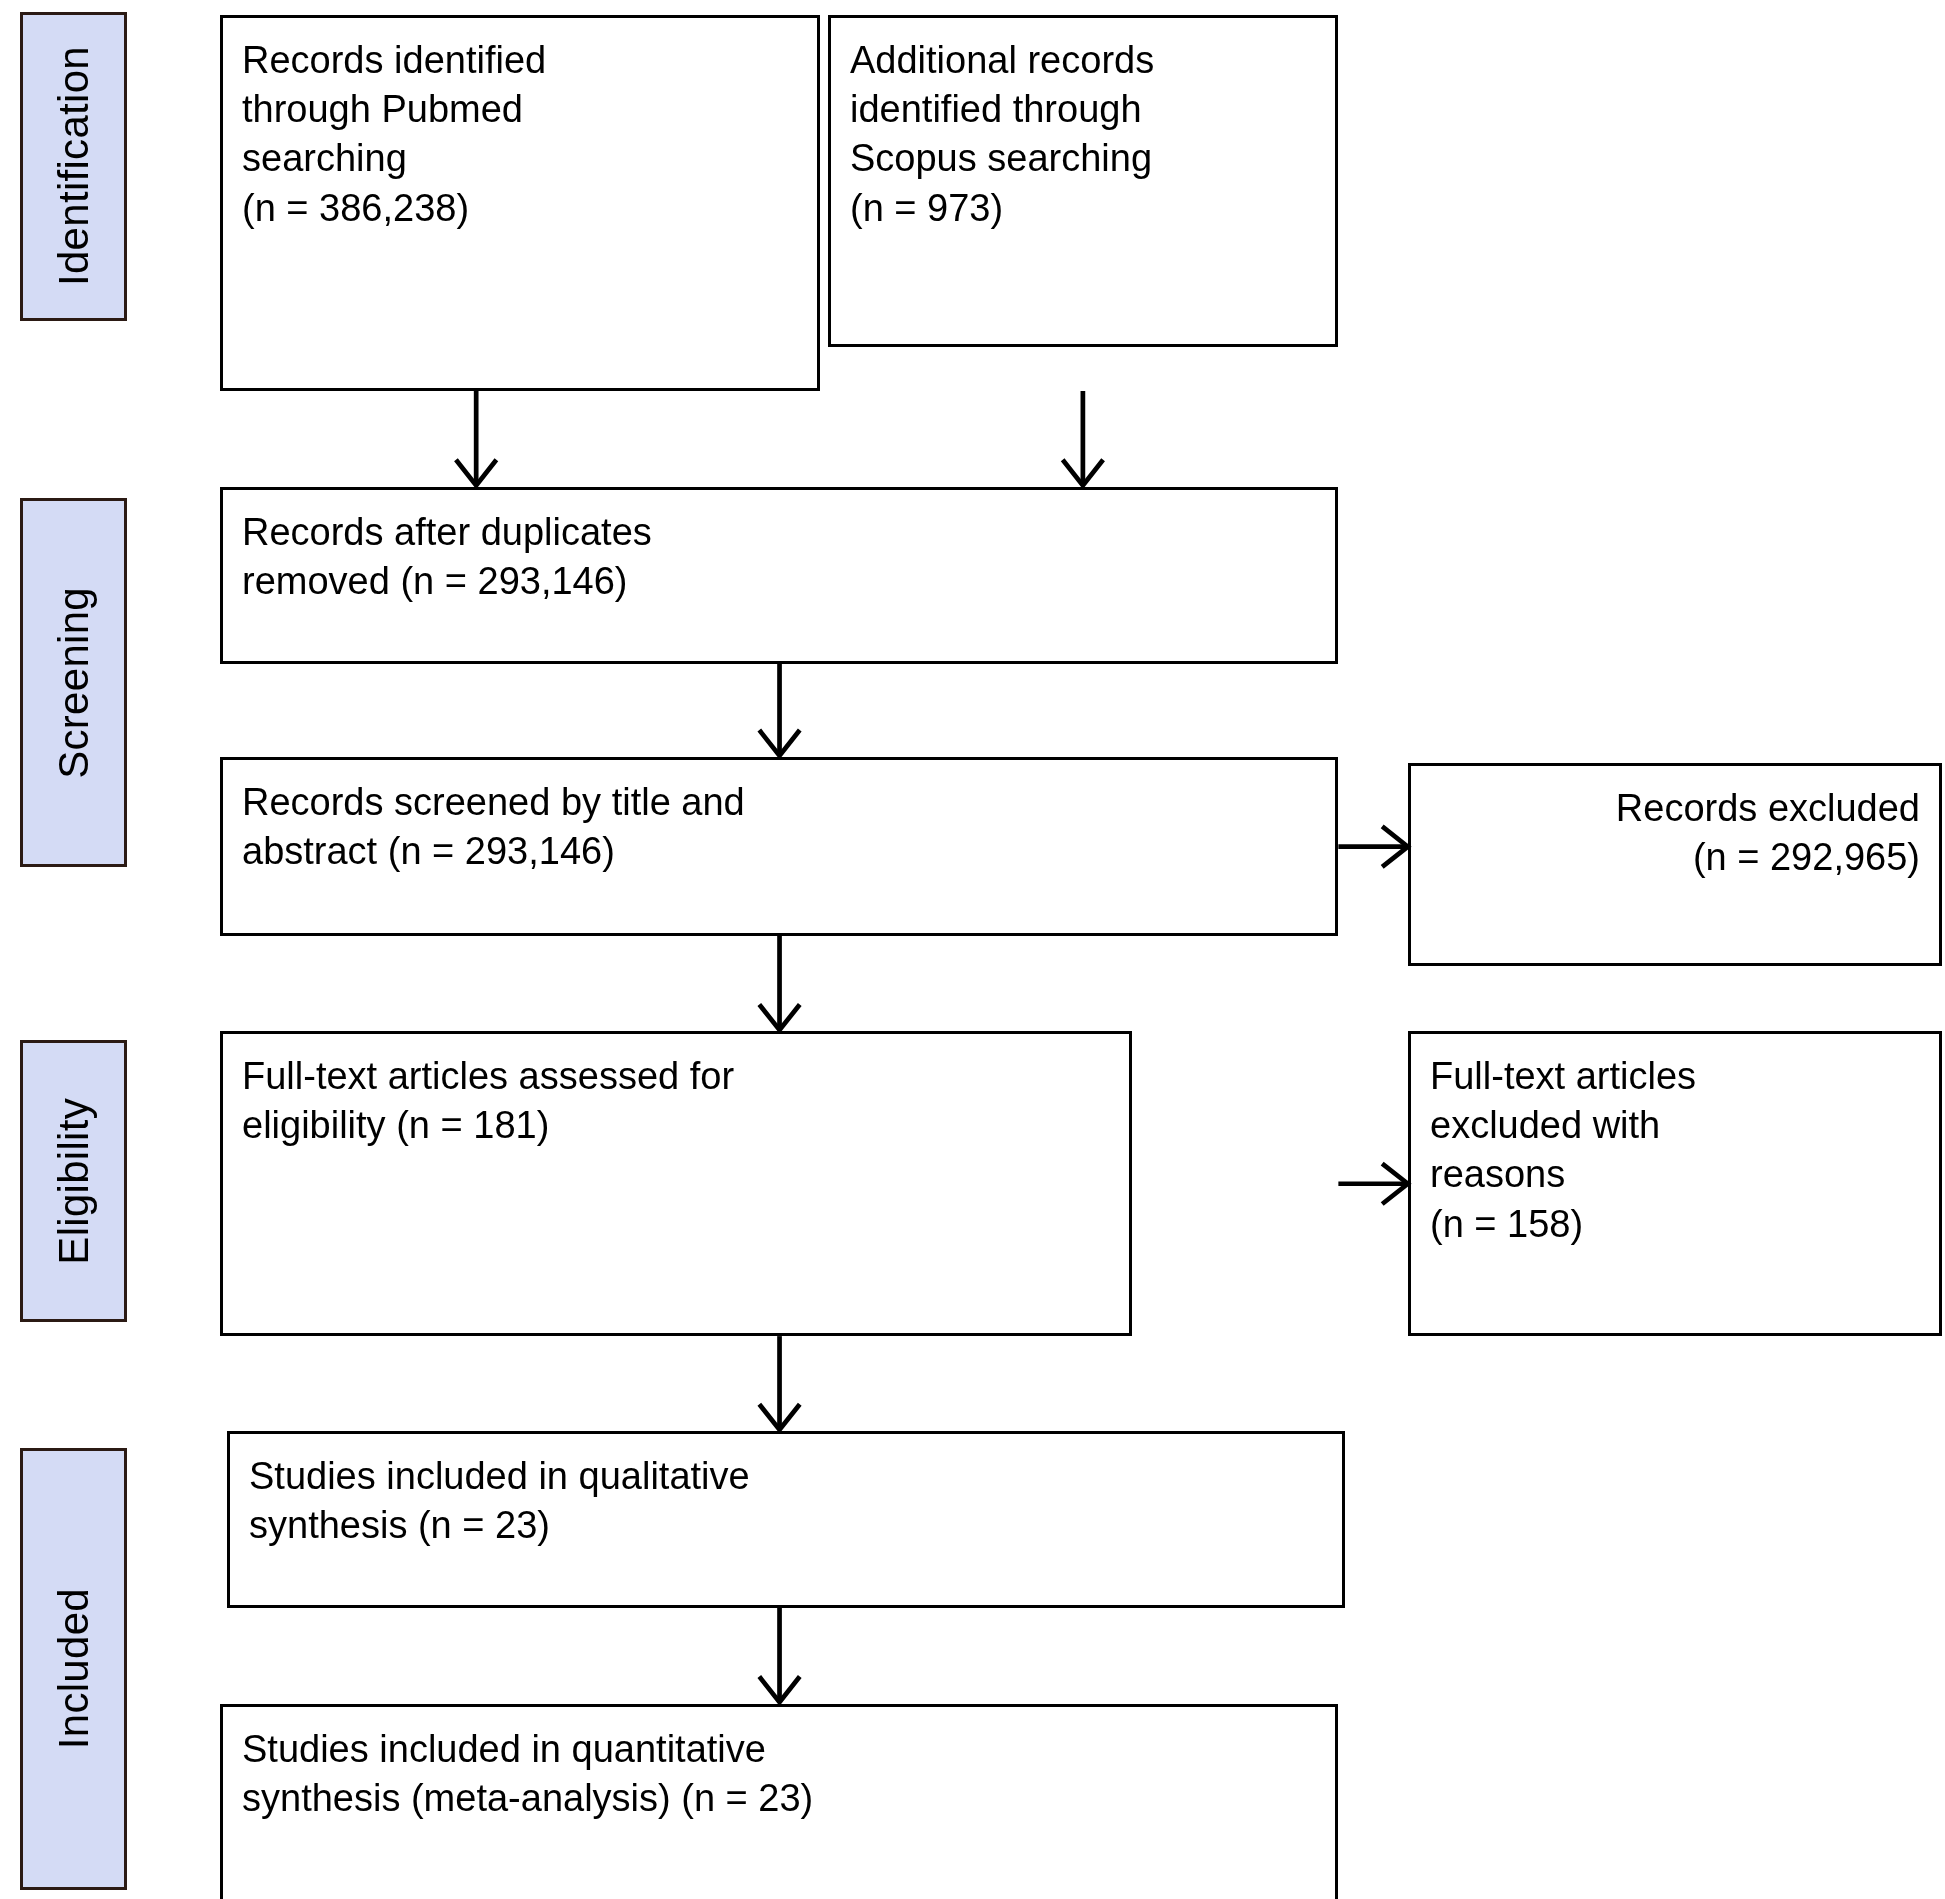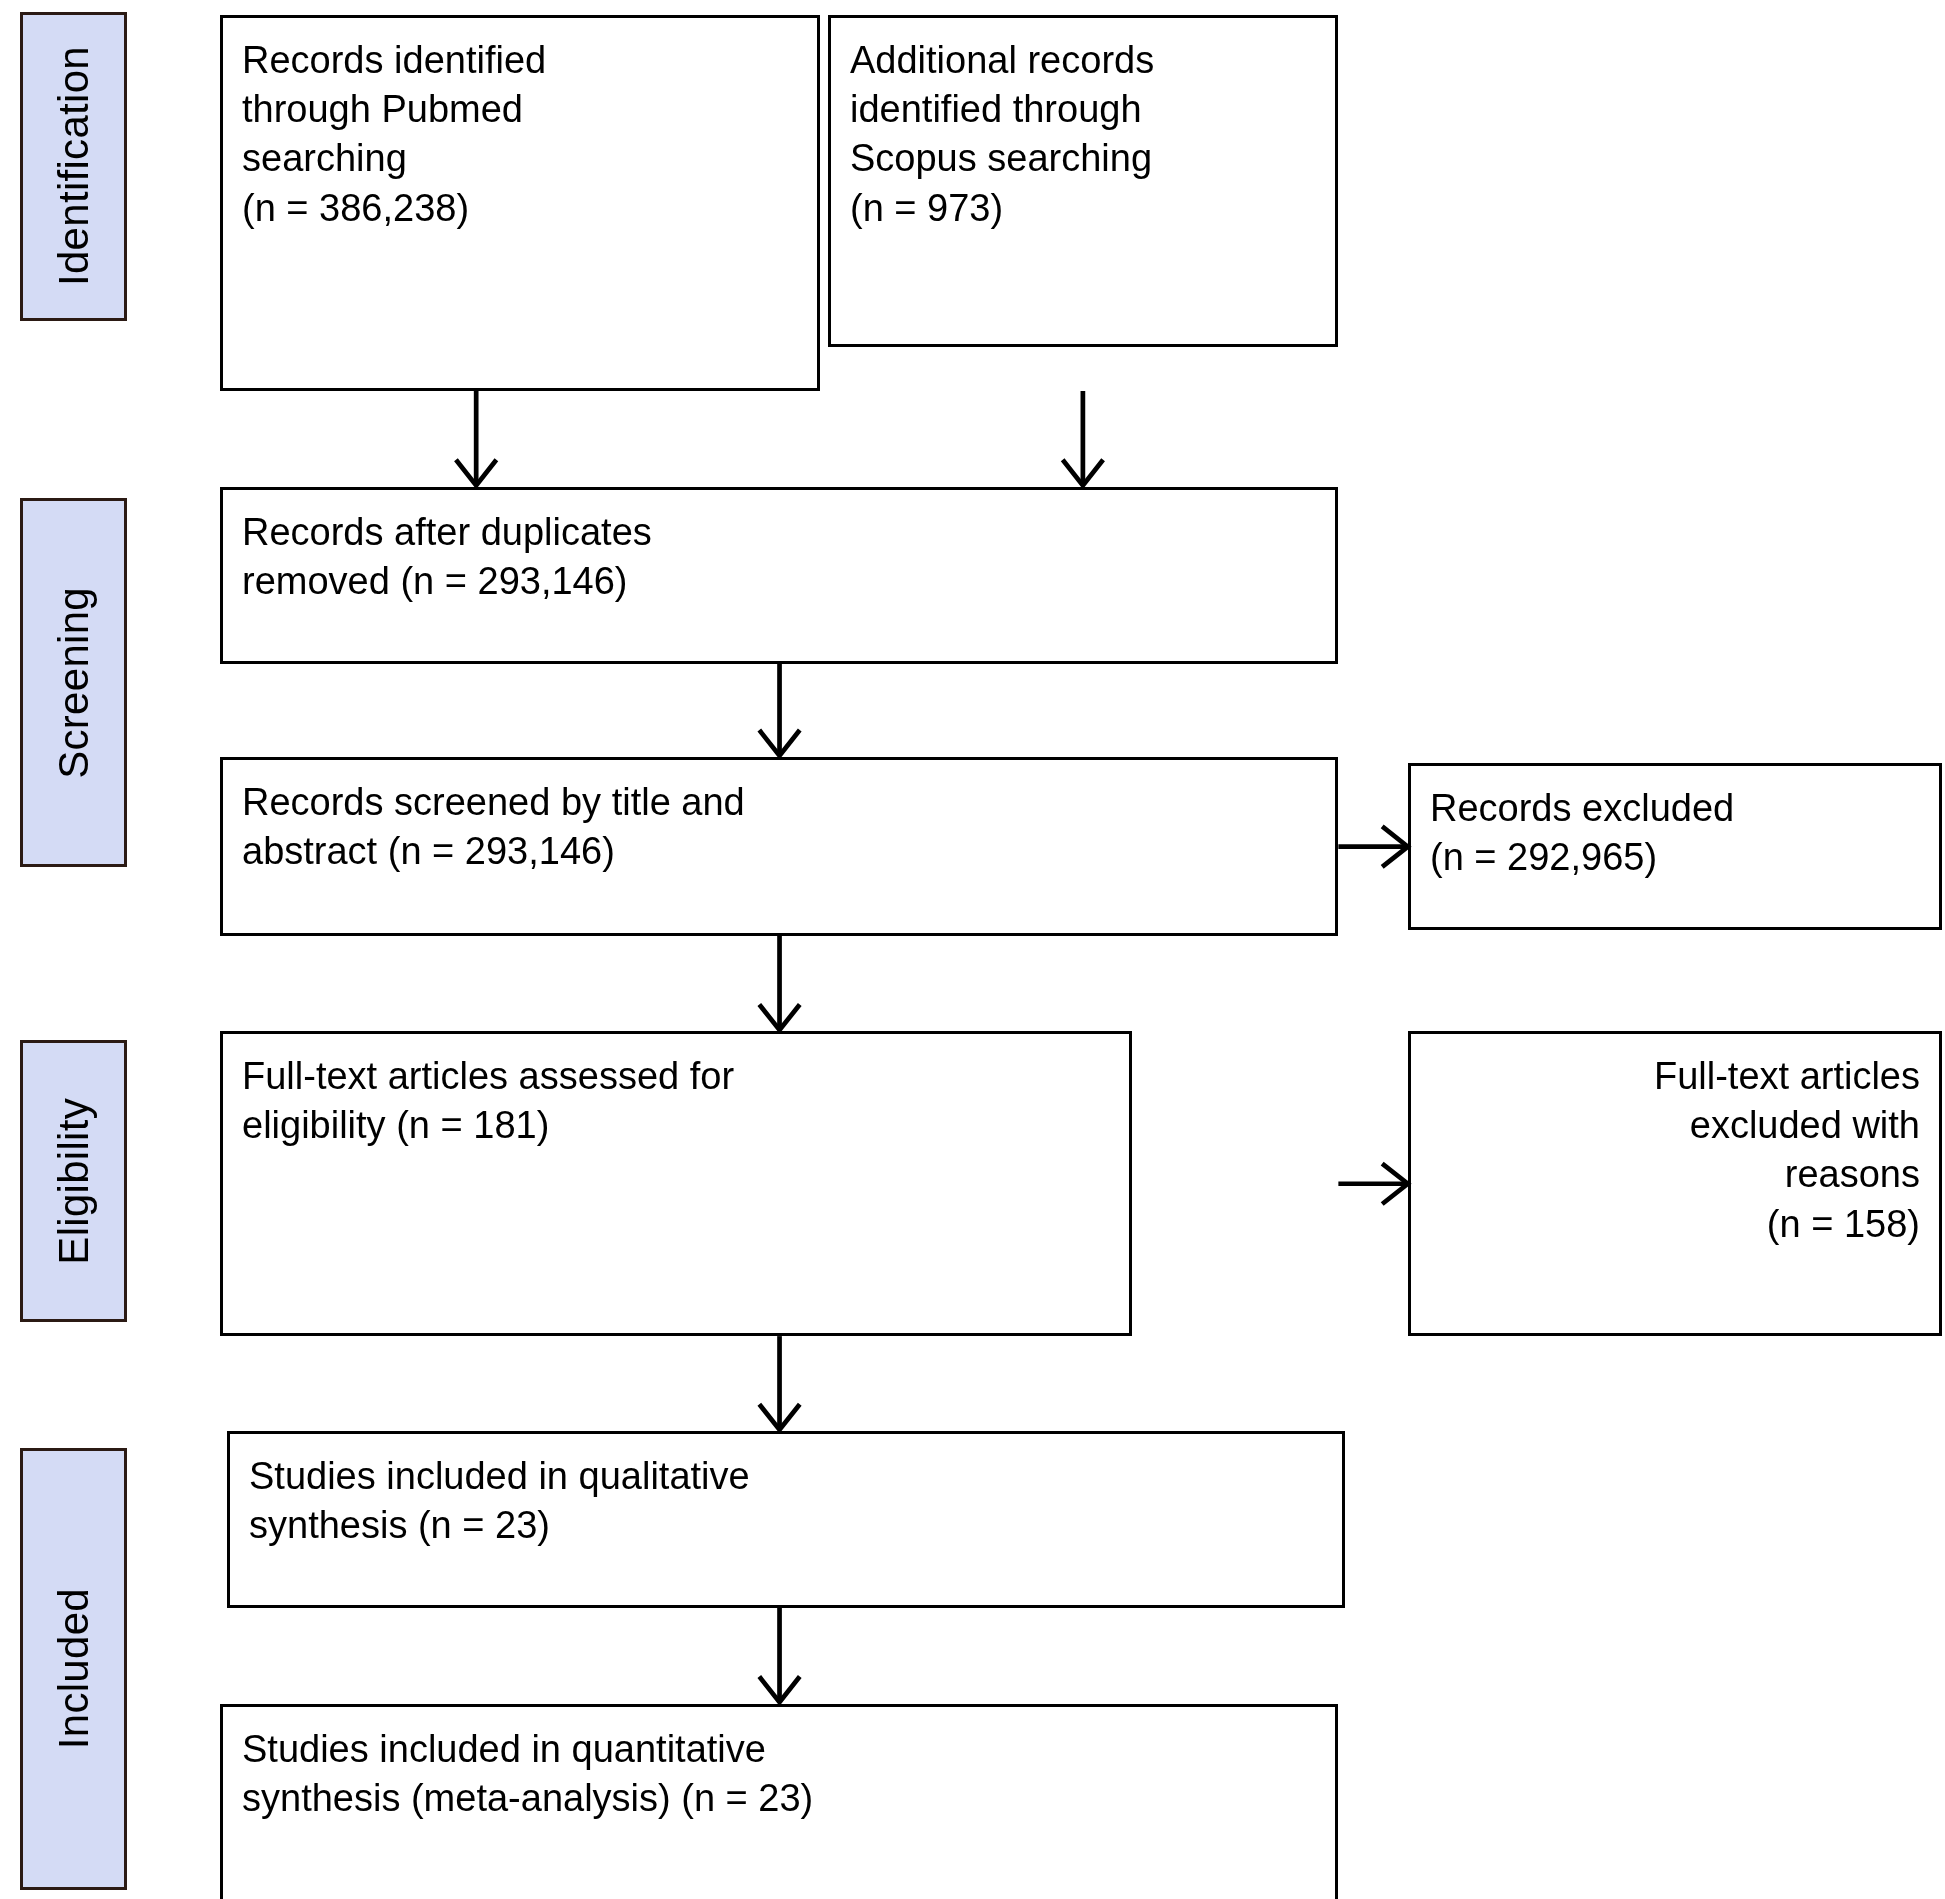--- a/index.html
+++ b/index.html
@@ -102,31 +102,31 @@
   <div class="node" style="left:220px; top:487px; width:1118px; height:177px;">
     <span class="node-text">Records after duplicates
 removed (n = 293,146)</span>
   </div>
 
   <div class="node" style="left:220px; top:757px; width:1118px; height:179px;">
     <span class="node-text">Records screened by title and
 abstract (n = 293,146)</span>
   </div>
 
-  <div class="node" style="left:1408px; top:763px; width:534px; height:167px;">
+  <div class="node" style="left:1408px; top:763px; width:534px; height:203px;text-align:right;">
     <span class="node-text">Records excluded
 (n = 292,965)</span>
   </div>
 
   <div class="node" style="left:220px; top:1031px; width:912px; height:305px;">
     <span class="node-text">Full-text articles assessed for
 eligibility (n = 181)</span>
   </div>
 
-  <div class="node" style="left:1408px; top:1031px; width:534px; height:305px;text-align:right;">
+  <div class="node" style="left:1408px; top:1031px; width:534px; height:305px;">
     <span class="node-text">Full-text articles
 excluded with
 reasons
 (n = 158)</span>
   </div>
 
   <div class="node" style="left:220px; top:1431px; width:1118px; height:177px;margin-left:7px;">
     <span class="node-text">Studies included in qualitative
 synthesis (n = 23)</span>
   </div>

